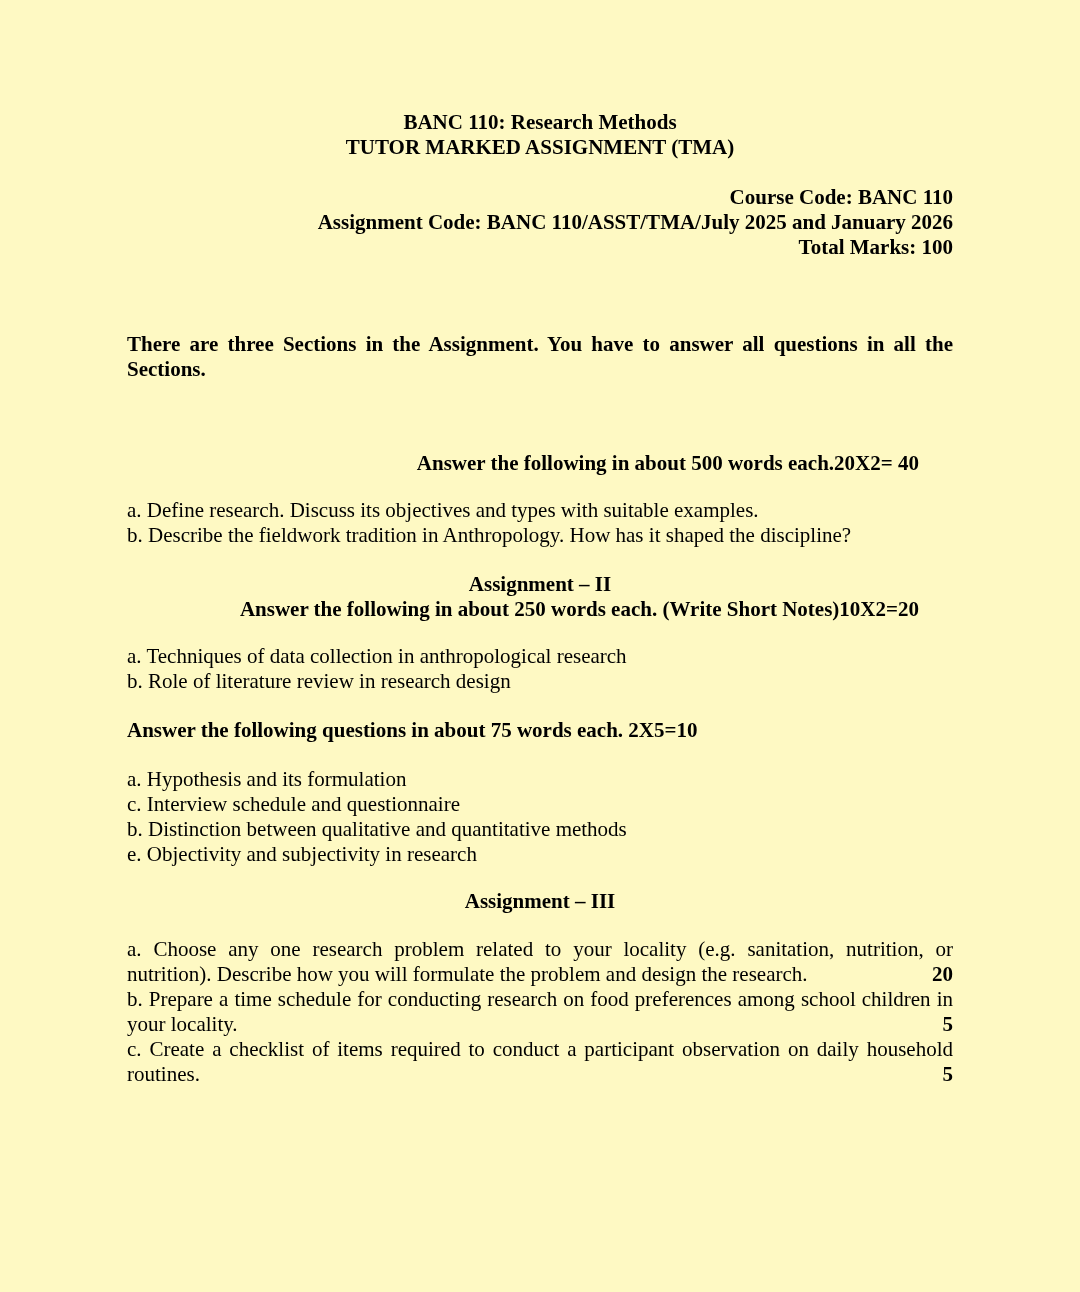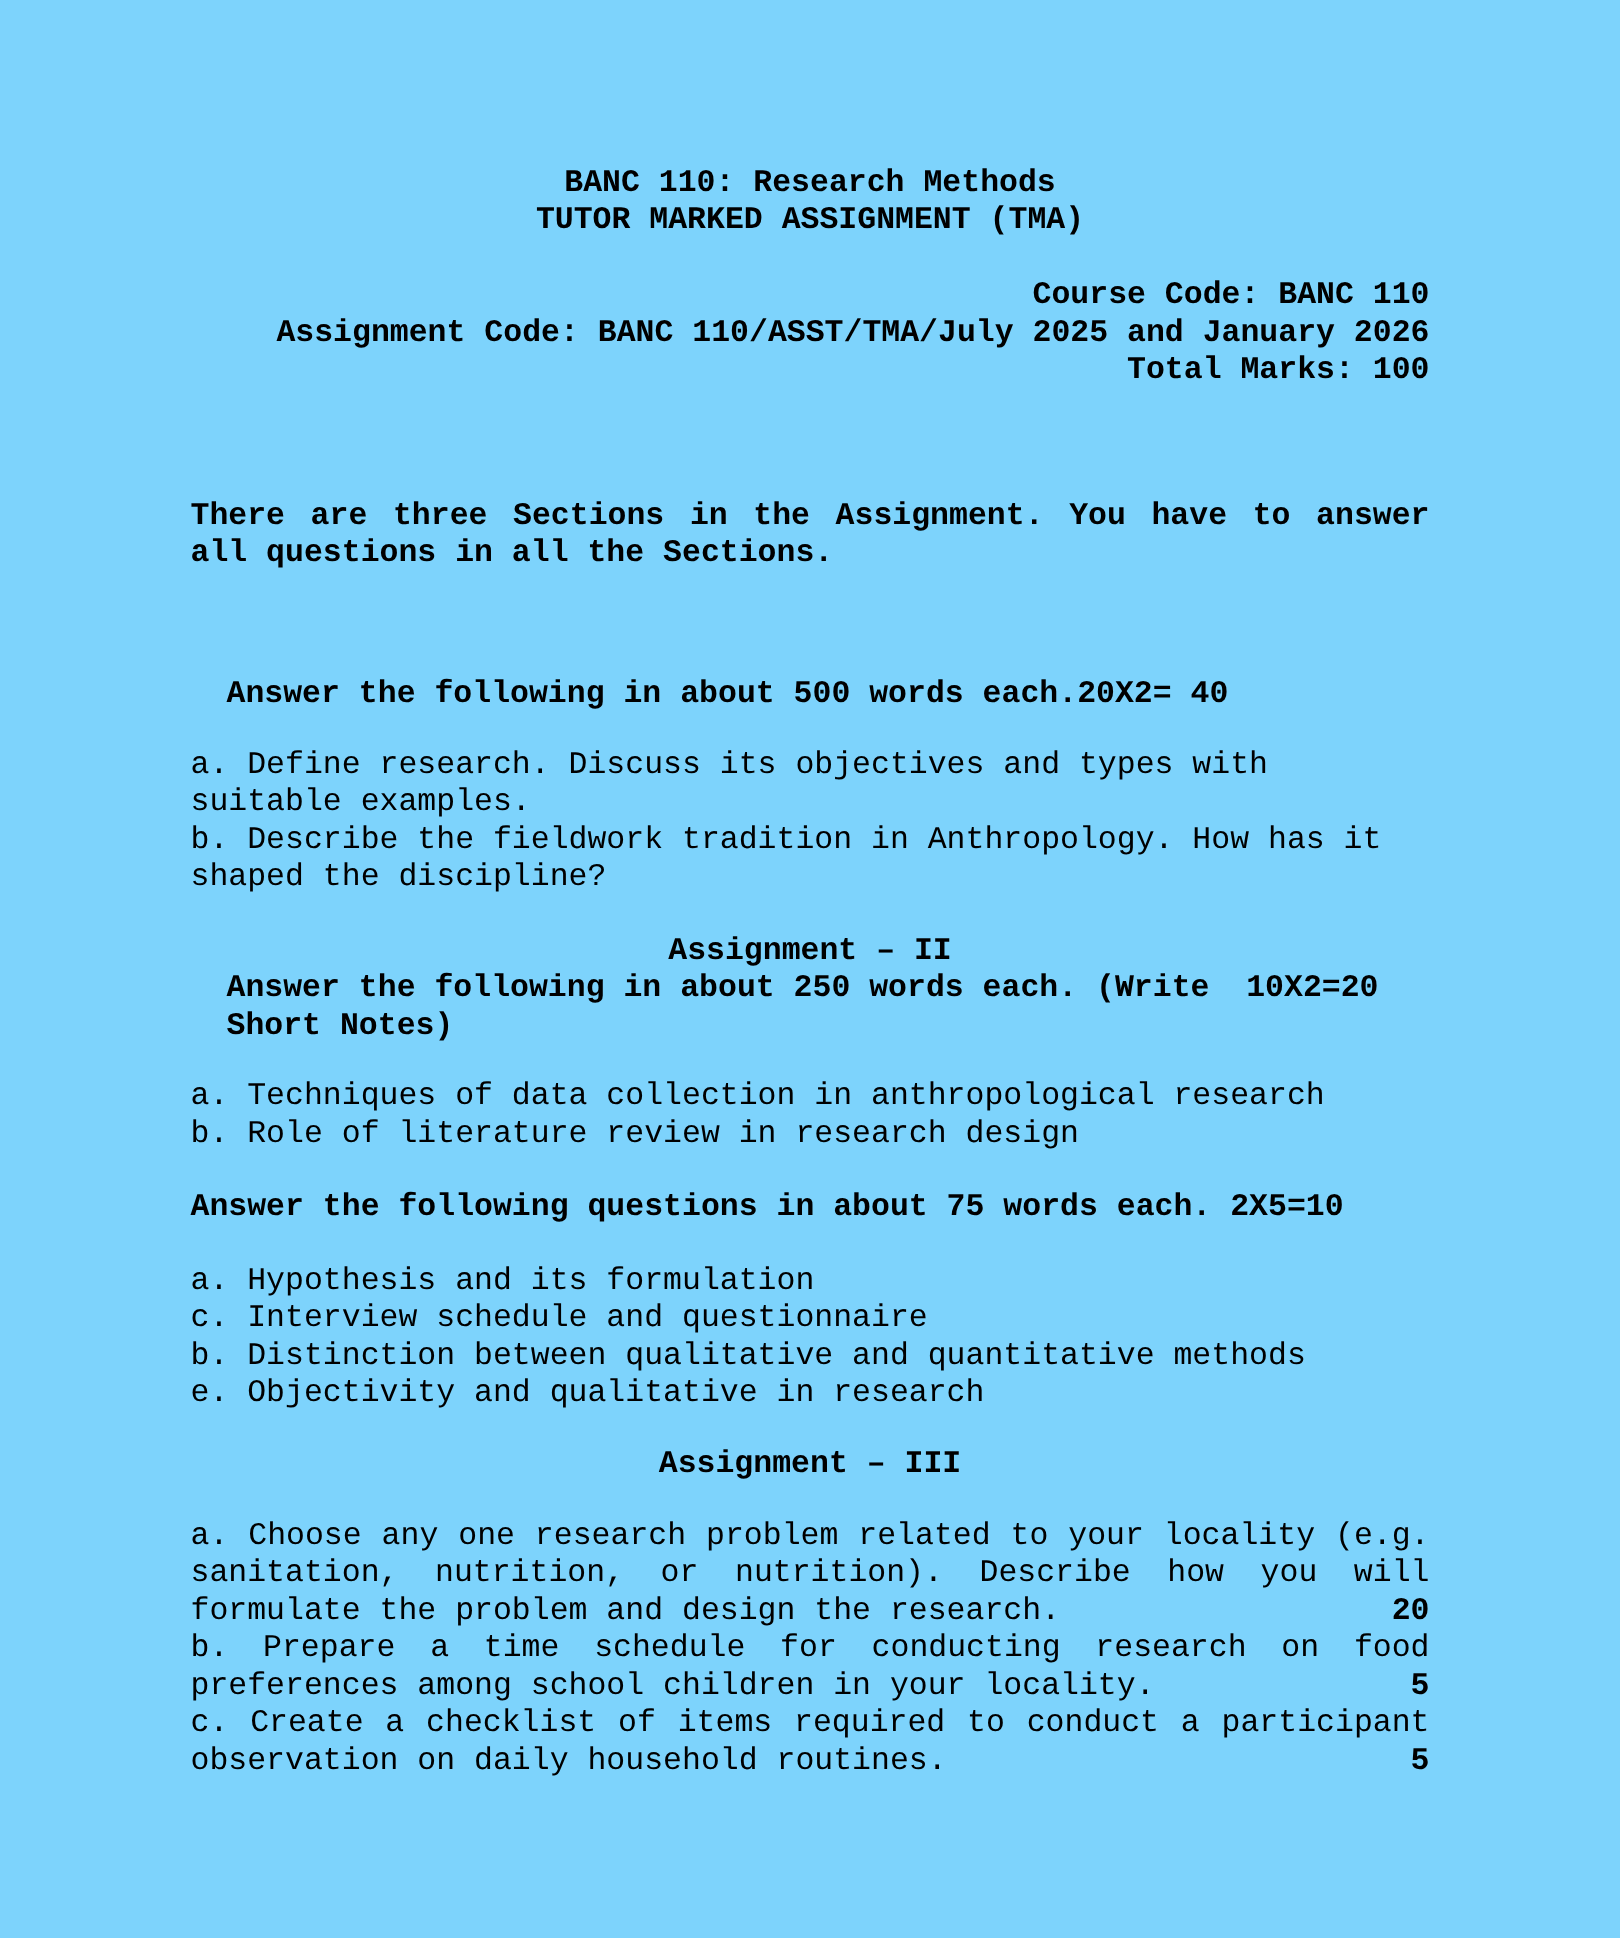--- a/index.html
+++ b/index.html
@@ -4,23 +4,23 @@
 <style>
   html, body {
     margin: 0;
     padding: 0;
     background: #ffffff;
   }
   .page {
     position: relative;
     width: 1080px;
     height: 1292px;
-    background: #7dd3fc;
+    background: #fef9c3;
     color: #000000;
-    font-family: Liberation Mono, monospace;
+    font-family: Liberation Serif, serif;
     font-size: 21px;
     line-height: 25px;
     overflow: hidden;
   }
   .content {
     position: absolute;
     left: 127px;
     top: 110px;
     width: 826px;
   }
@@ -30,24 +30,23 @@
   .justify { text-align: justify; }
 
   .title-block { margin-bottom: 25px; }
   .meta-block  { margin-bottom: 72px; }
   .intro       { margin: 0 0 69px 0; }
 
   .section-heading { text-align: center; font-weight: 700; }
 
   .instr-row {
     display: flex;
-    justify-content: flex-start;
+    justify-content: flex-end;
     font-weight: 700;
     margin-bottom: 22px;
-    margin-left: 24px;
   }
   .instr-row .marks-tab { margin-right: 34px; }
 
   .qblock { margin-bottom: 24px; }
 
   .instr-inline { font-weight: 700; margin-bottom: 24px; }
 
   .qlist { margin-bottom: 22px; }
 
   .heading-gap { margin-bottom: 23px; }
@@ -105,21 +104,21 @@
         <div>b. Role of literature review in research design</div>
       </div>
       <div class="instr-inline">
         <span>Answer the following questions in about 75 words each.</span>
         <span>2X5=10</span>
       </div>
       <div class="qlist">
         <div>a. Hypothesis and its formulation</div>
         <div>c. Interview schedule and questionnaire</div>
         <div>b. Distinction between qualitative and quantitative methods</div>
-        <div>e. Objectivity and qualitative in research</div>
+        <div>e. Objectivity and subjectivity in research</div>
       </div>
     </div>
 
     <div class="section">
       <div class="section-heading heading-gap">Assignment – III</div>
       <div>
         <p class="q-marked"><span>a. Choose any one research problem related to your locality (e.g. sanitation, nutrition, or nutrition). Describe how you will formulate the problem and design the research.</span><span class="q-mark">20</span></p>
         <p class="q-marked"><span>b. Prepare a time schedule for conducting research on food preferences among school children in your locality.</span><span class="q-mark">5</span></p>
         <p class="q-marked"><span>c. Create a checklist of items required to conduct a participant observation on daily household routines.</span><span class="q-mark">5</span></p>
       </div>

